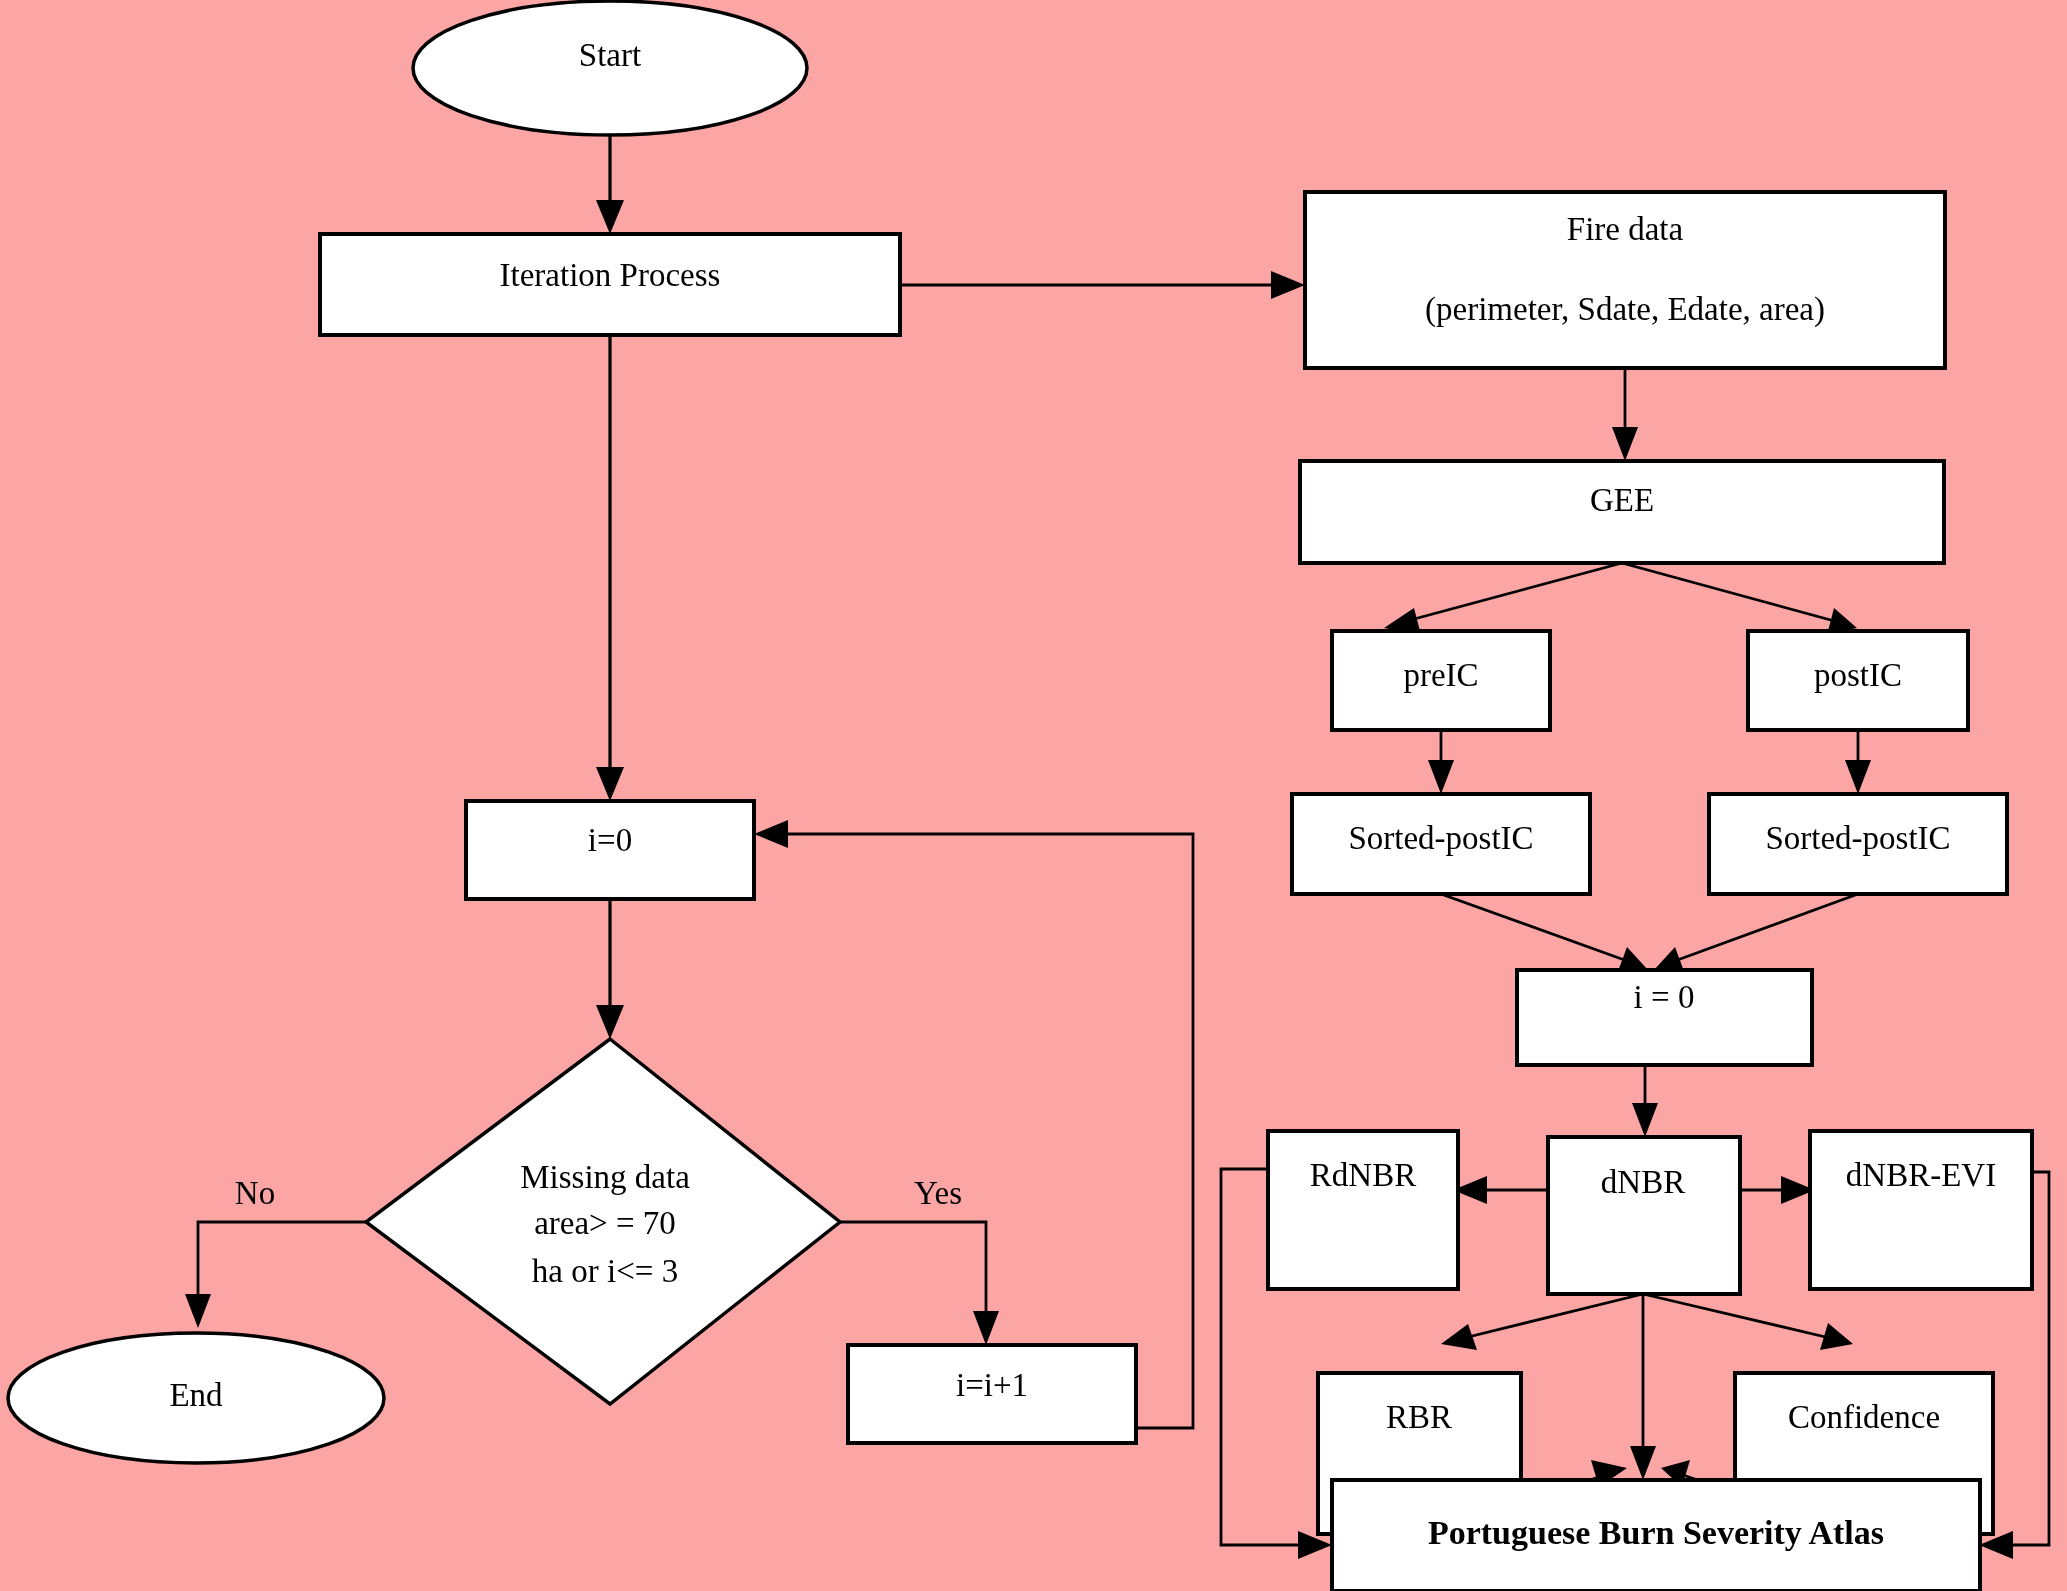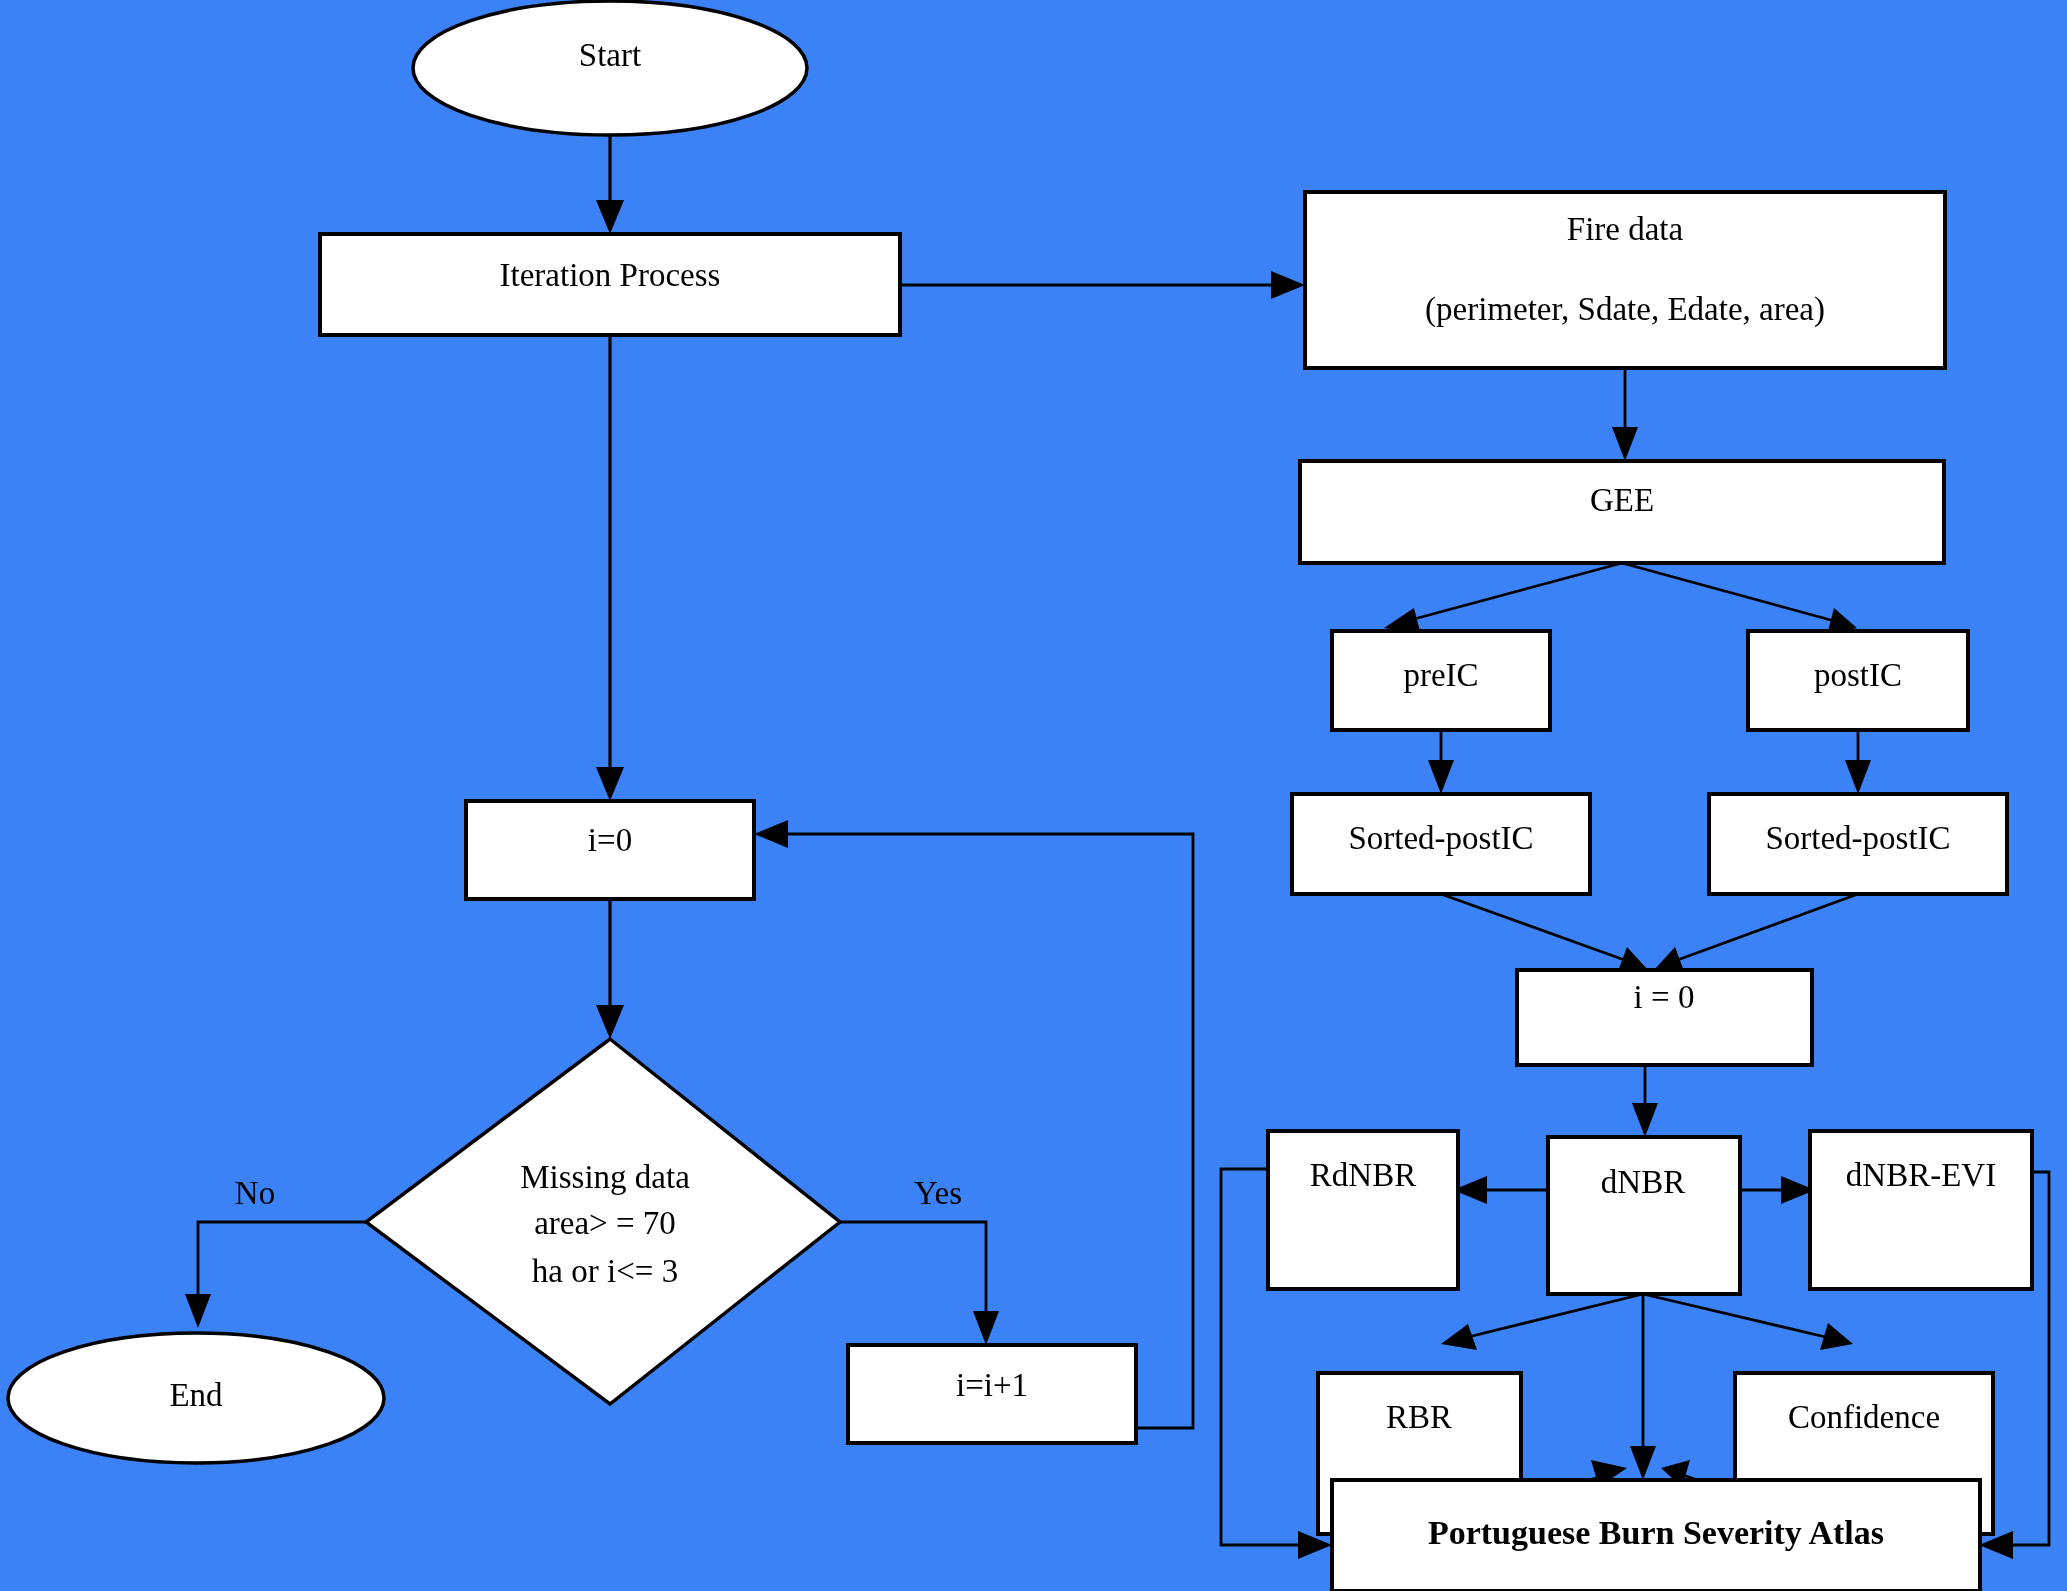--- a/index.html
+++ b/index.html
@@ -4,21 +4,21 @@
 <style>
   html, body {
     margin: 0;
     padding: 0;
     background: #ffffff;
   }
   #canvas-wrap {
     position: relative;
     width: 2067px;
     height: 1591px;
-    background: #3b82f6;
+    background: #fca5a5;
     overflow: hidden;
   }
   svg.flow {
     display: block;
     width: 2067px;
     height: 1591px;
   }
   .shape-stroke {
     fill: #ffffff;
     stroke: #000000;

